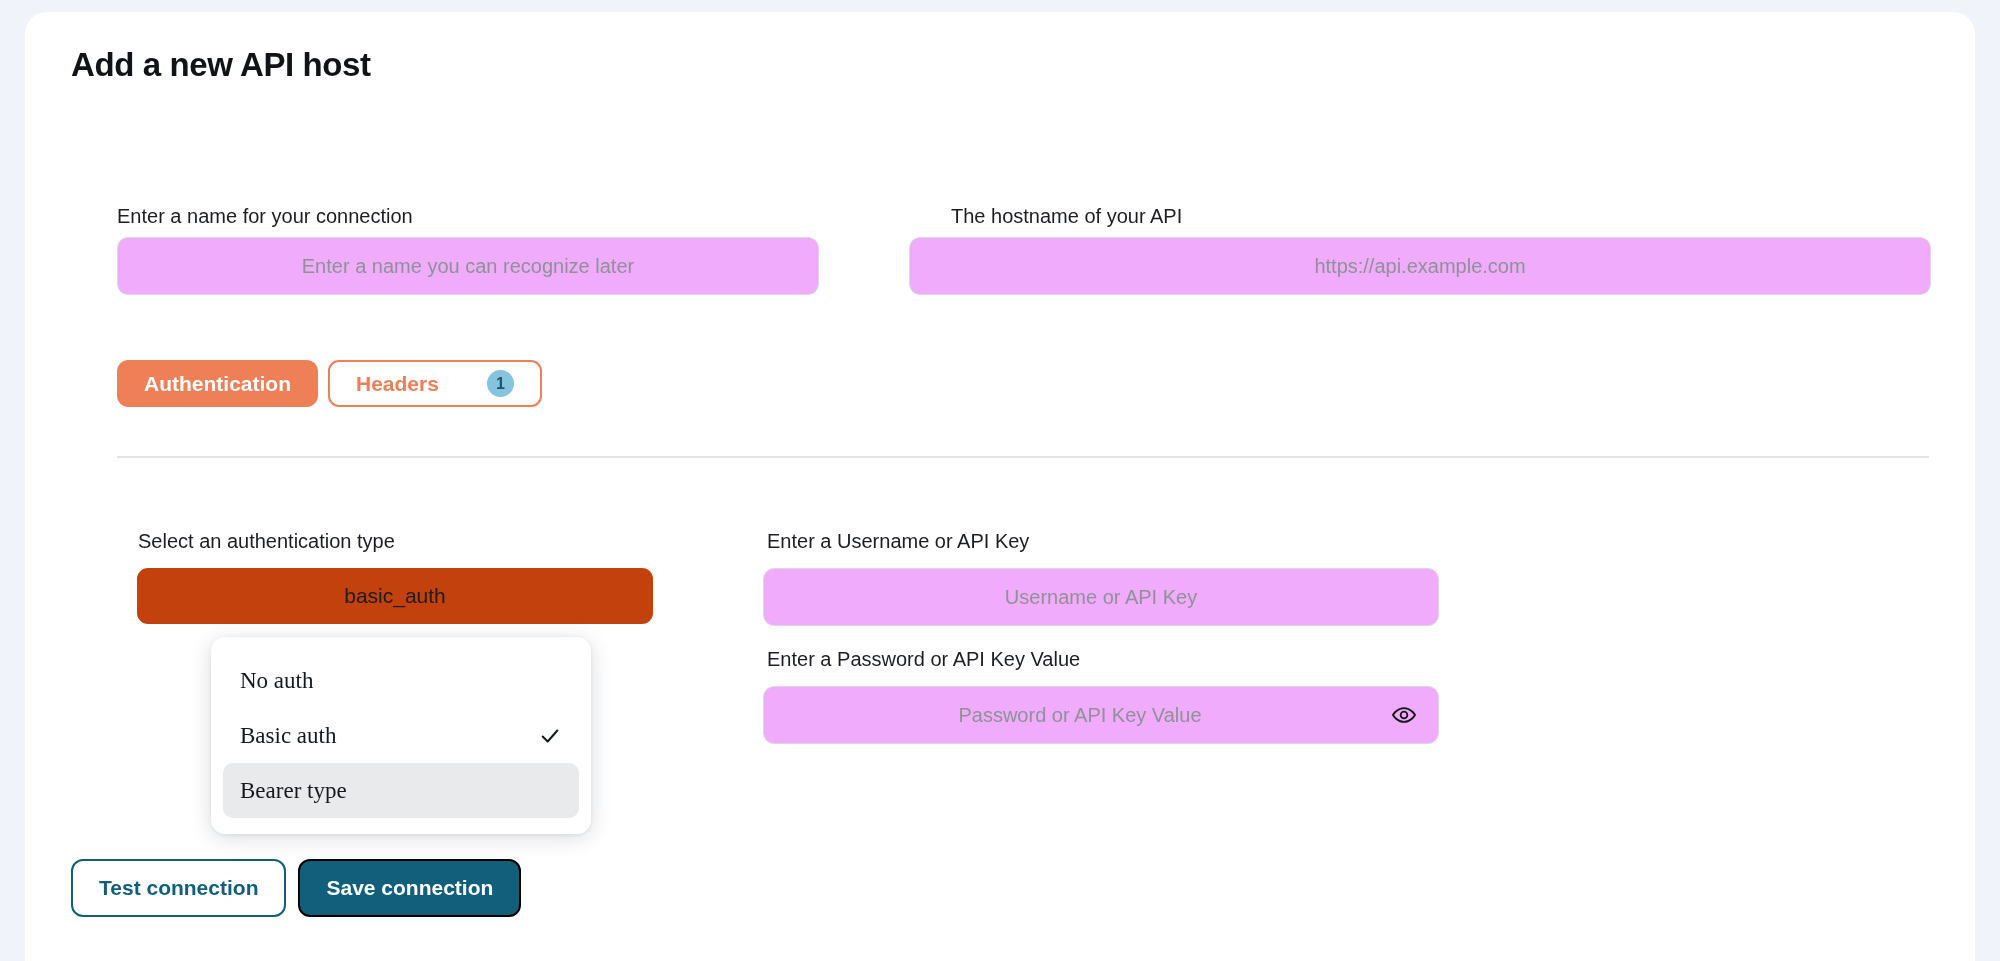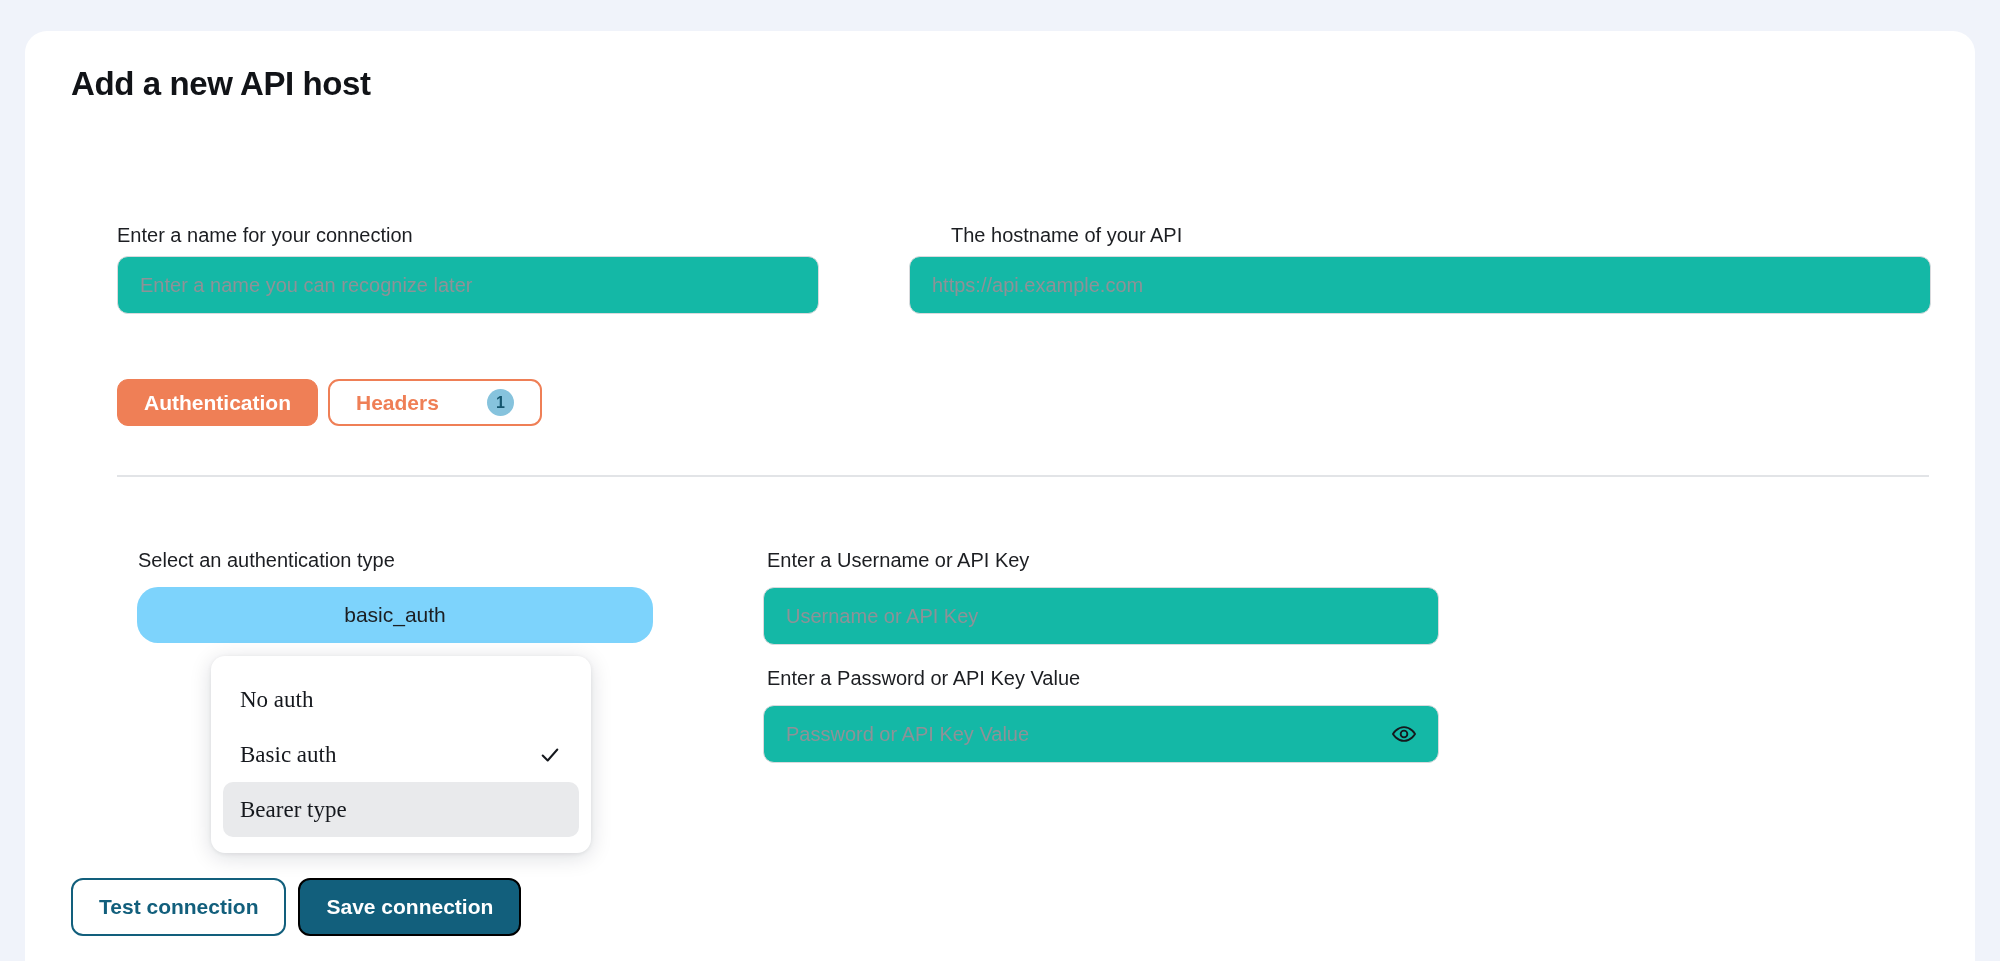--- a/index.html
+++ b/index.html
@@ -12,21 +12,21 @@
     background: #f0f3fa;
     font-family: "Liberation Sans", sans-serif;
     overflow: hidden;
   }
 
   .page {
     position: relative;
     width: 2000px;
     height: 961px;
     box-sizing: border-box;
-    padding: 31px 25px 0 25px;
+    padding: 12px 25px 0 25px;
   }
 
   .card {
     position: relative;
     width: 1950px;
     height: 1000px;
     background: #ffffff;
     border-radius: 22px;
     box-sizing: border-box;
     padding: 0;
@@ -51,27 +51,28 @@
     color: #1c1e22;
     line-height: 24px;
     white-space: nowrap;
   }
 
   .text-input {
     box-sizing: border-box;
     height: 58px;
     border: 1.5px solid #d9dadd;
     border-radius: 11px;
-    background: #14b8a6;
+    background: #f0abfc;
     font-family: "Liberation Sans", sans-serif;
     font-size: 20px;
     color: #20232a;
     padding: 0 22px;
     outline: none;
     display: block;
+    text-align: center;
   }
   .text-input::placeholder {
     color: #8e9297;
   }
 
   #name-label  { position:absolute; left: 92px;  top: 192px; }
   #name-input  { position:absolute; left: 92px;  top: 225px; width: 702px; }
 
   #host-label  { position:absolute; left: 890px; top: 192px; margin-left: 36px; }
   #host-input  { position:absolute; left: 884px; top: 225px; width: 1022px; }
@@ -140,22 +141,22 @@
     position: absolute;
     left: 113px;
     top: 517px;
   }
   .select-box {
     position: absolute;
     left: 112px;
     top: 556px;
     width: 516px;
     height: 56px;
-    background: #7dd3fc;
-    border-radius: 21px;
+    background: #c2410c;
+    border-radius: 11px;
     display: flex;
     align-items: center;
     justify-content: center;
     font-size: 21px;
     color: #1c1e22;
     cursor: pointer;
     box-sizing: border-box;
   }
 
   

